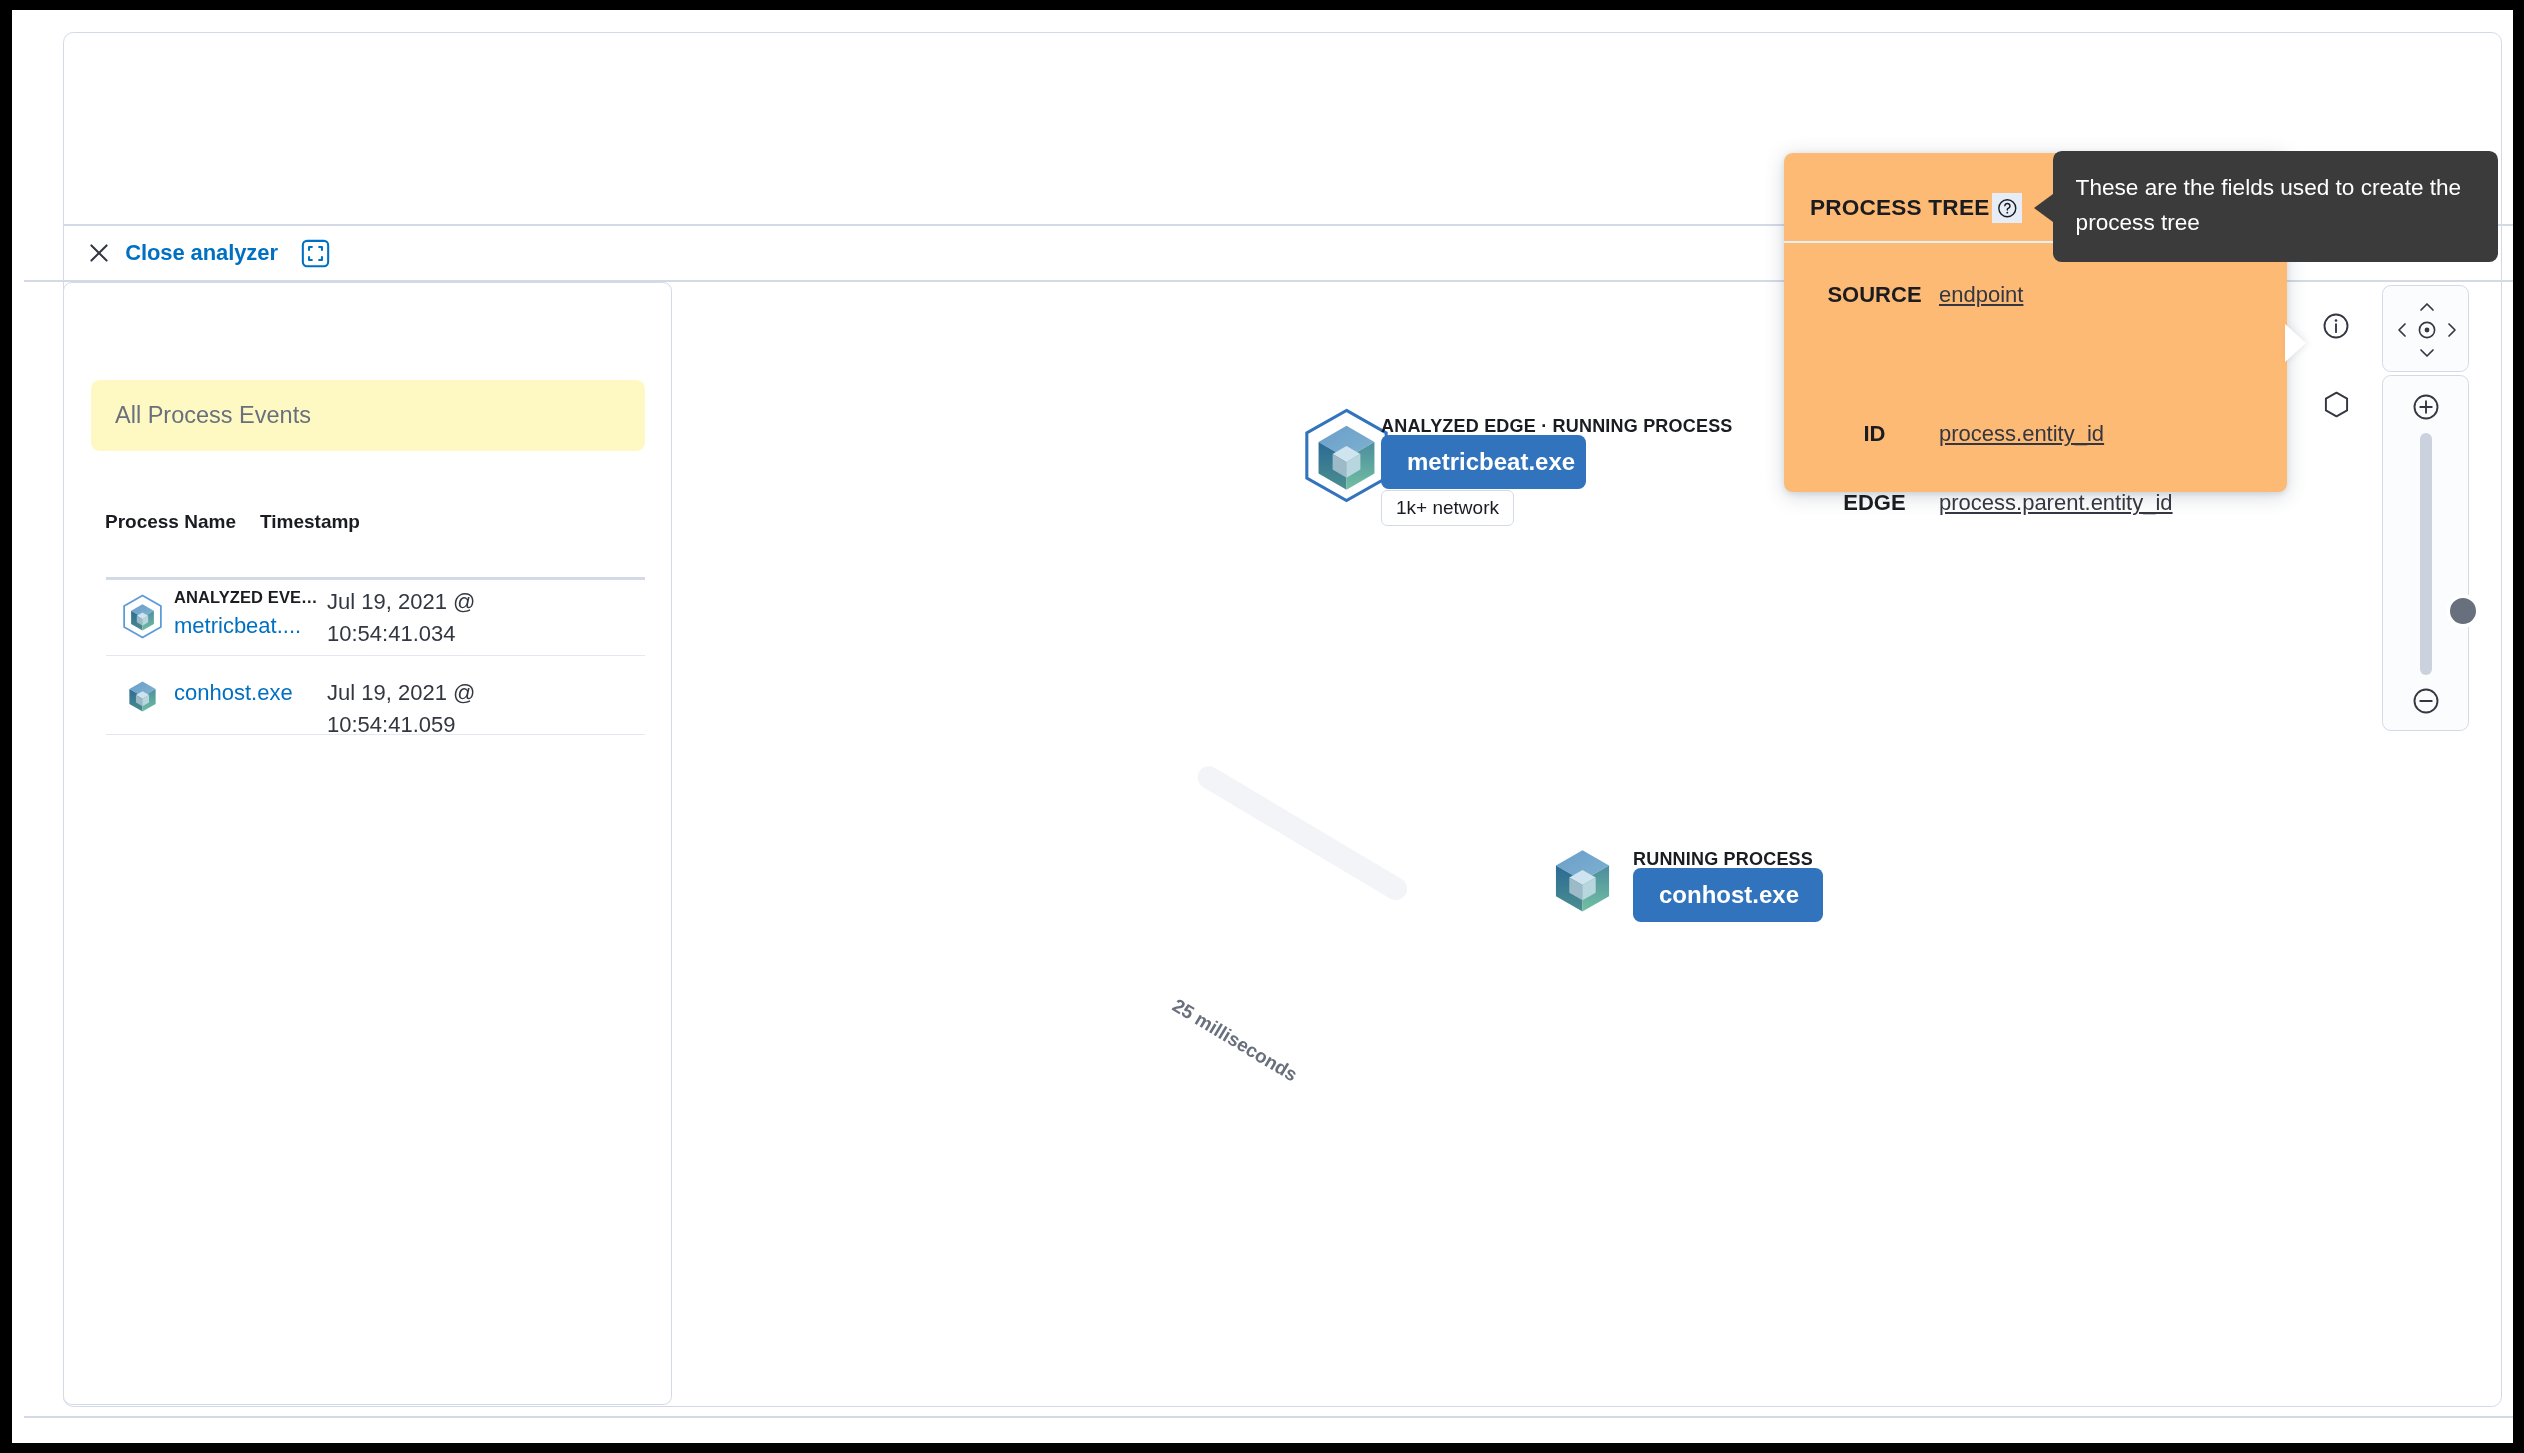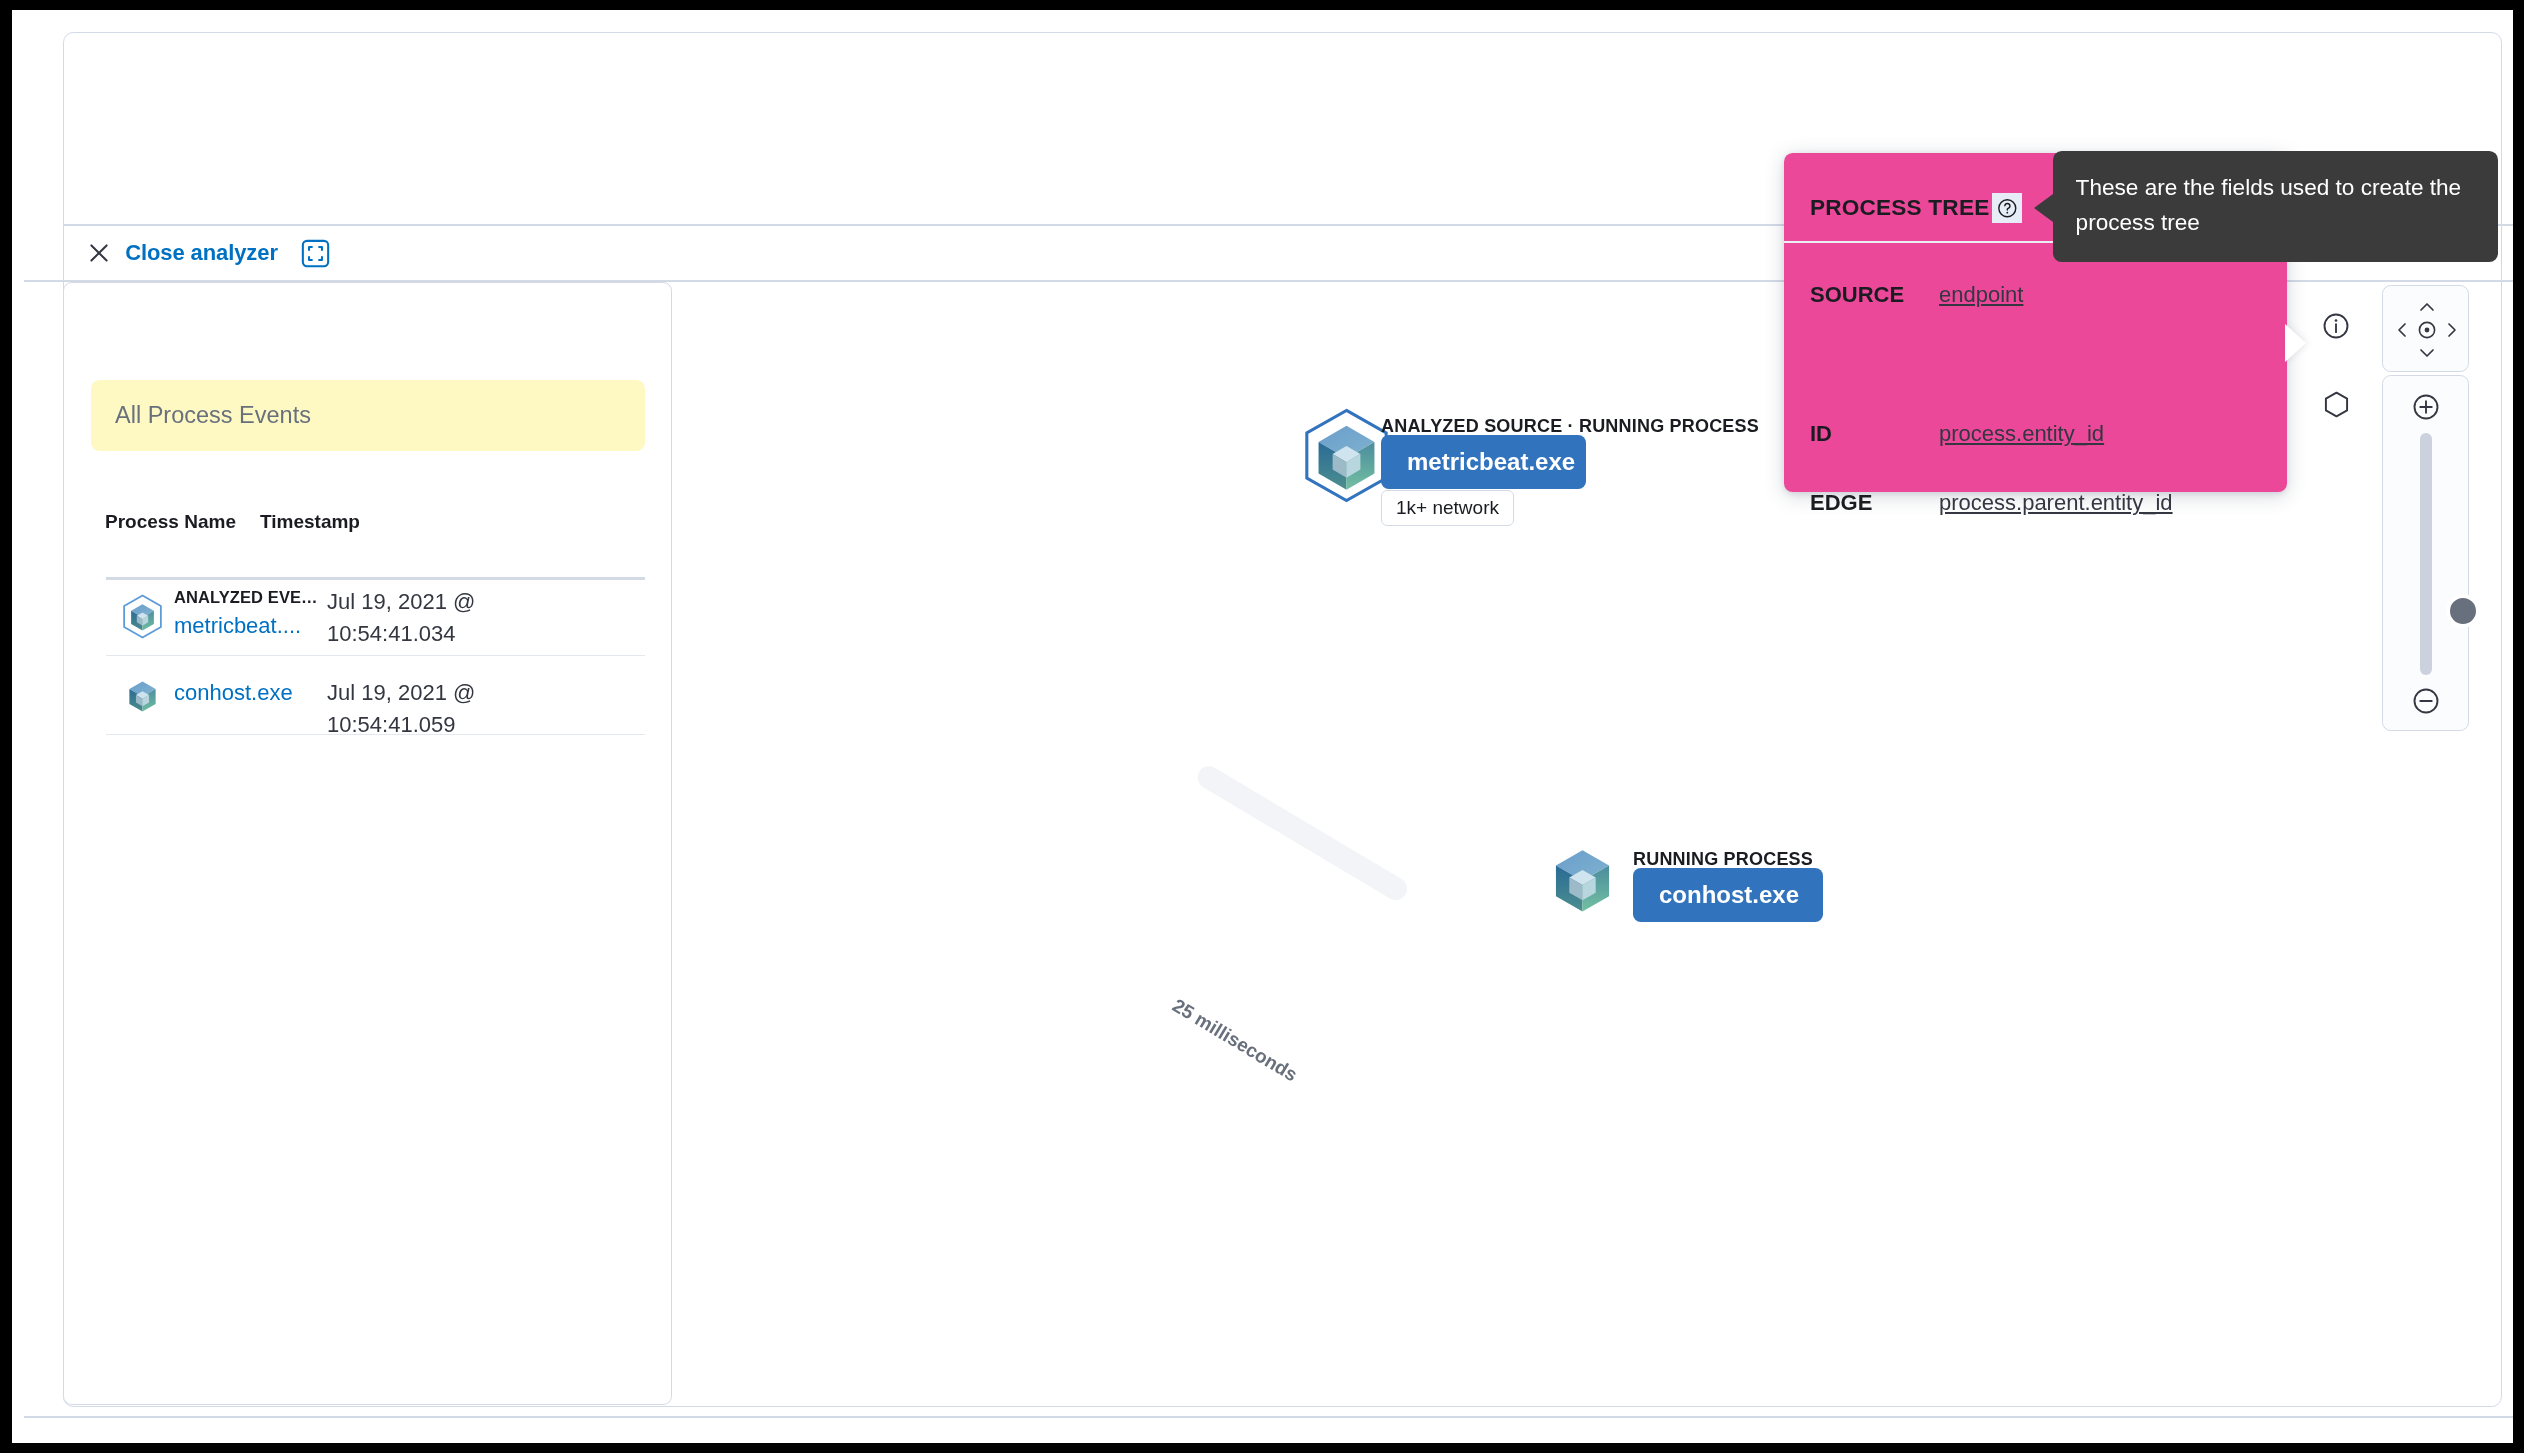--- a/index.html
+++ b/index.html
@@ -285,23 +285,24 @@
     border: 4.3px solid #ffffff;
     box-sizing: content-box;
     margin-left: -4.3px; margin-top: -4.3px;
   }
 
   
   .popover {
     position: absolute;
     left: 1772px; top: 143px;
     width: 503px; height: 339px;
-    background: #ec4899;
+    background: #fdba74;
     border-radius: 8.7px;
     box-shadow: 0 3.5px 19px rgba(65,78,101,0.22), 0 1.7px 5.2px rgba(65,78,101,0.12);
+    text-align: center;
   }
   .popover-title-row {
     position: absolute;
     left: 26px; top: 40px;
     display: flex;
     align-items: center;
   }
   .popover-title {
     font-size: 22.6px;
     font-weight: 700;
@@ -516,21 +517,21 @@
           </defs>
           <path d="M28 3 L50 15.5 L50 40.5 L28 53 L6 40.5 L6 15.5 Z" fill="none" stroke="#3273be" stroke-width="1.7"></path>
           <path d="M28 11.5 L43.5 20.5 L28 29.5 L12.5 20.5 Z" fill="url(#gtop1)"></path>
           <path d="M12.5 20.5 L28 29.5 L28 47 L12.5 38 Z" fill="url(#glft1)"></path>
           <path d="M43.5 20.5 L43.5 38 L28 47 L28 29.5 Z" fill="url(#grgt1)"></path>
           <path d="M28 22.7 L35.7 27.2 L28 31.7 L20.3 27.2 Z" fill="#cfe4ef"></path>
           <path d="M20.3 27.2 L28 31.7 L28 40.3 L20.3 35.8 Z" fill="#9cbac8"></path>
           <path d="M35.7 27.2 L35.7 35.8 L28 40.3 L28 31.7 Z" fill="#b8d6de"></path>
         </svg>
       </span>
-      <span class="node-kicker" style="left:59px; top:10.4px;">ANALYZED SOURCE · RUNNING PROCESS</span>
+      <span class="node-kicker" style="left:59px; top:10.4px;">ANALYZED EDGE · RUNNING PROCESS</span>
       <span class="node-pill" style="left:59px; top:30px; width:205px;">metricbeat.exe</span>
       <span class="badge-network" style="left:59px; top:85px;">1k+ network</span>
     </div>
 
     <div class="node" style="left:876px; top:556px;">
       <span style="position:absolute;left:-10.4px;top:0px;">
         <svg width="85" height="85" viewBox="0 0 56 56">
           <defs>
             <linearGradient id="gtop2" x1="0" y1="0" x2="1" y2="1">
               <stop offset="0%" stop-color="#6a9ecb"></stop>

